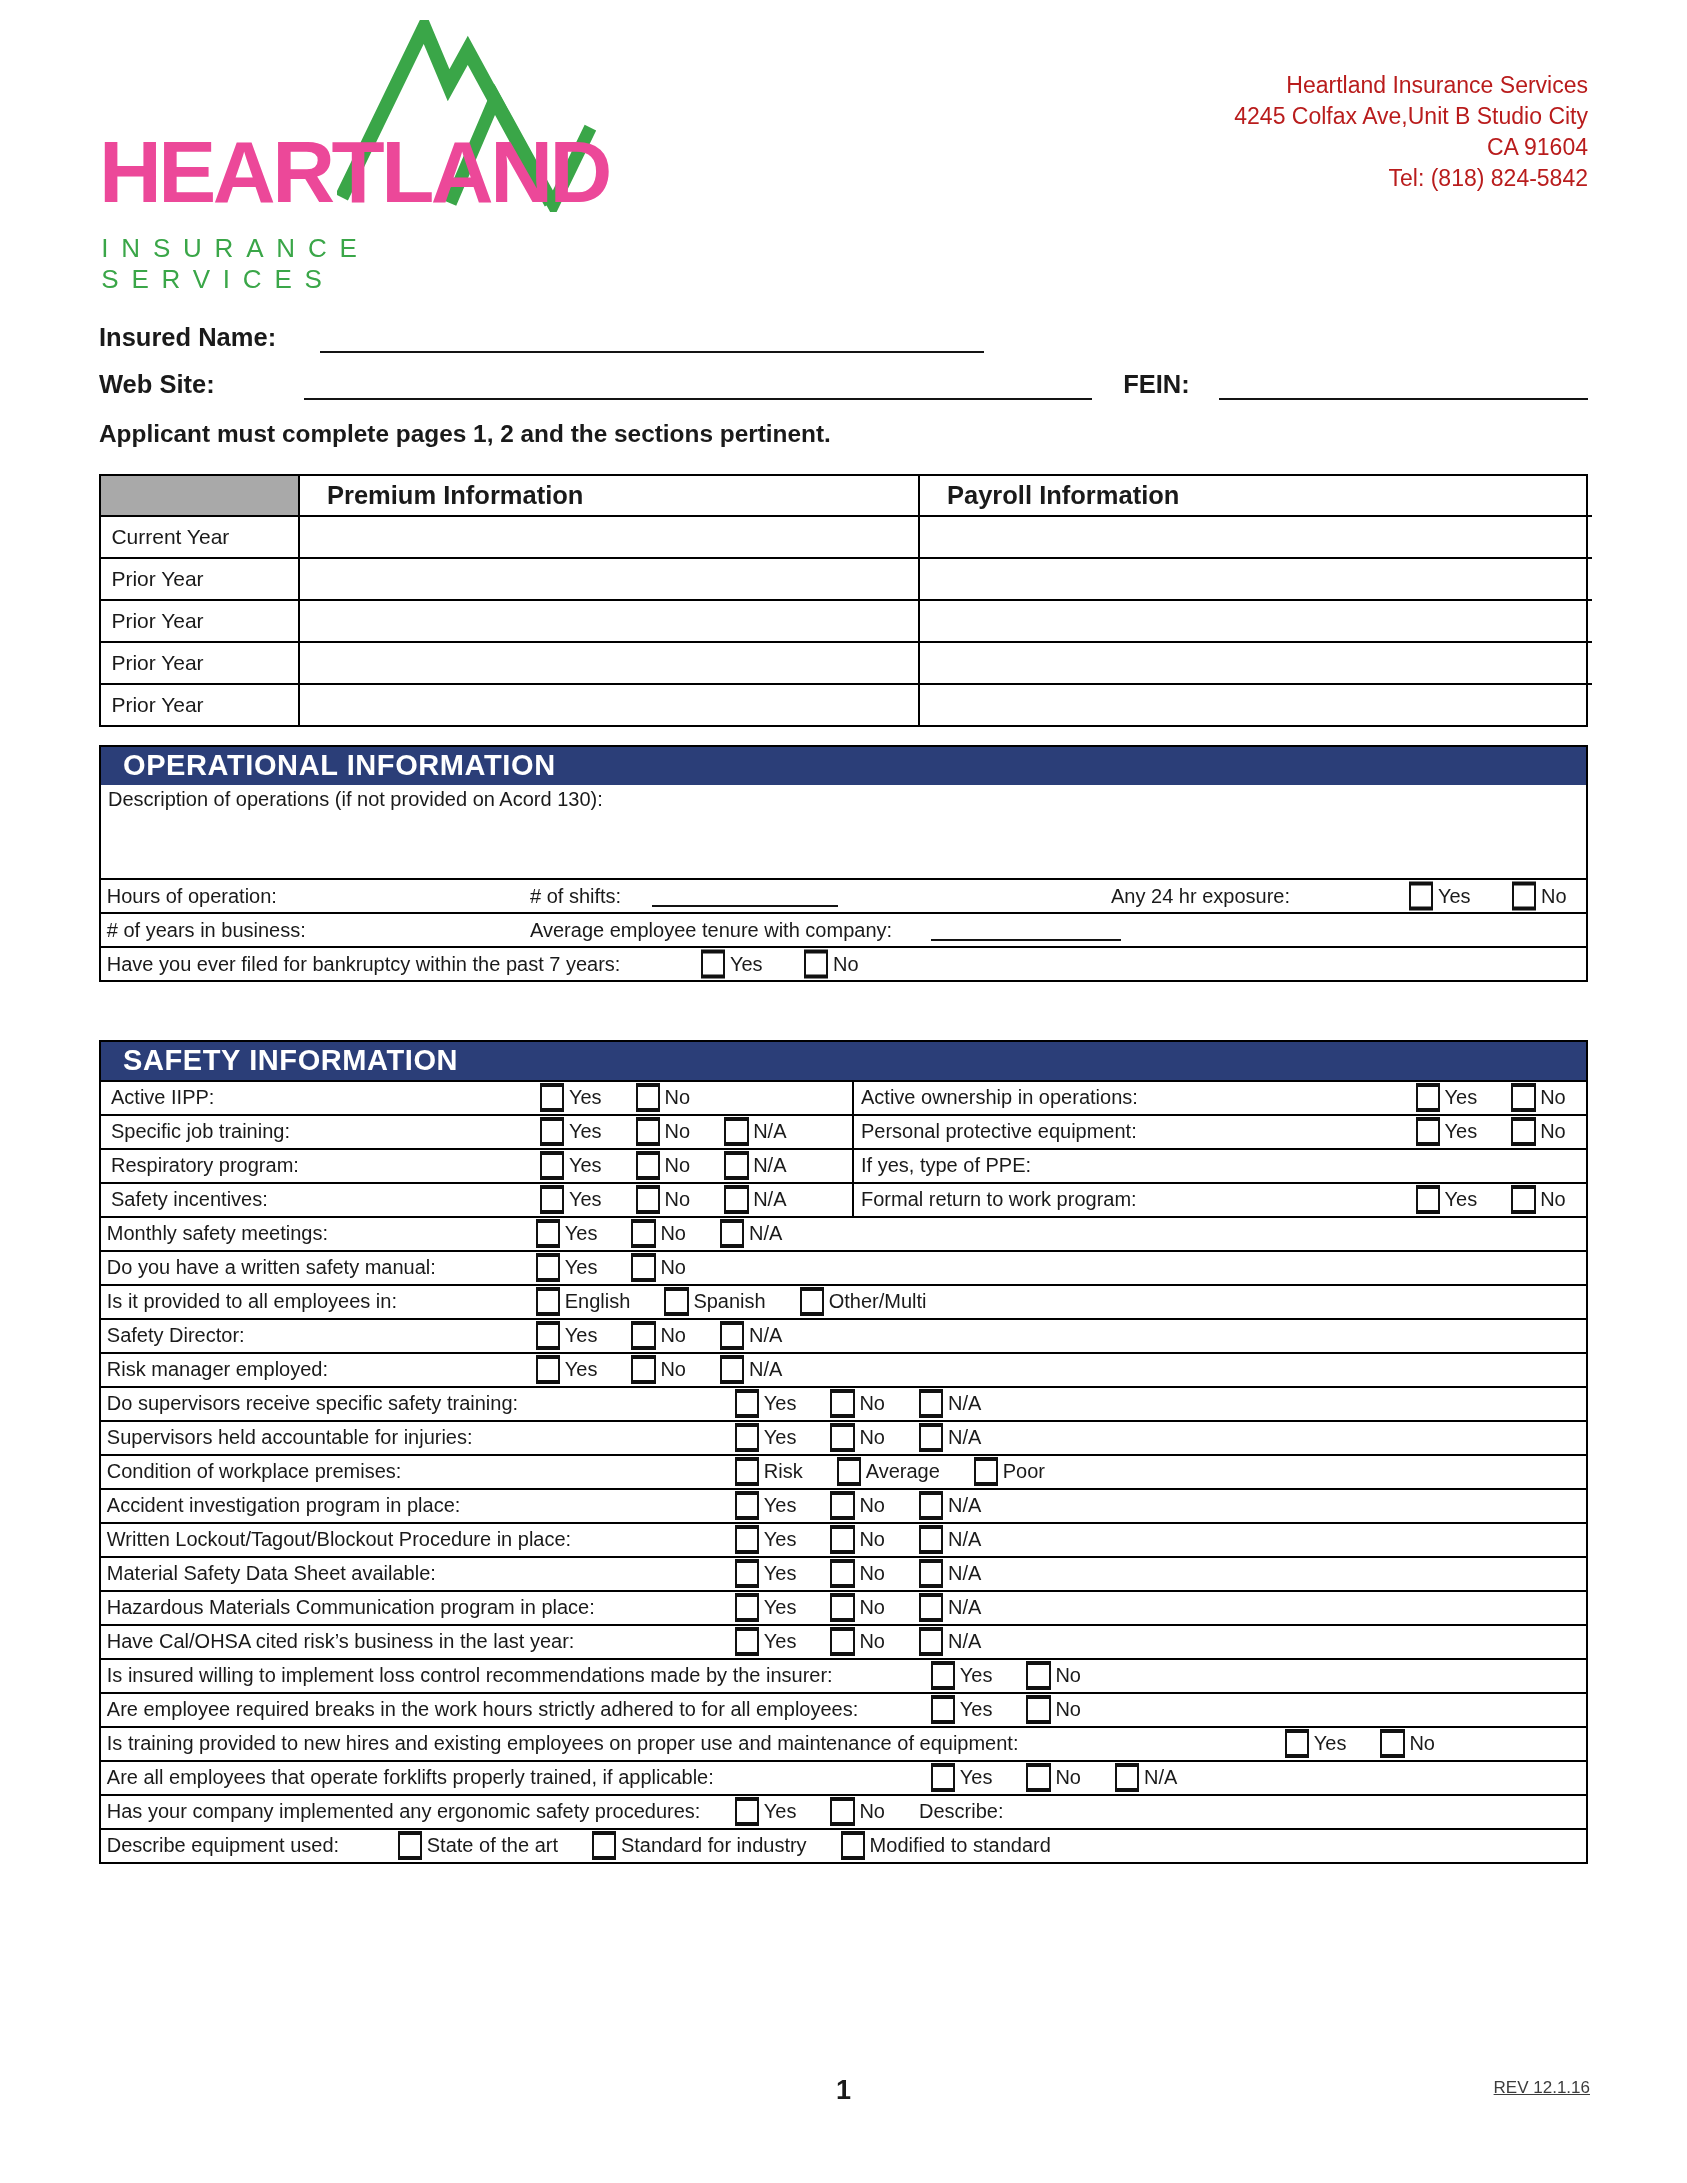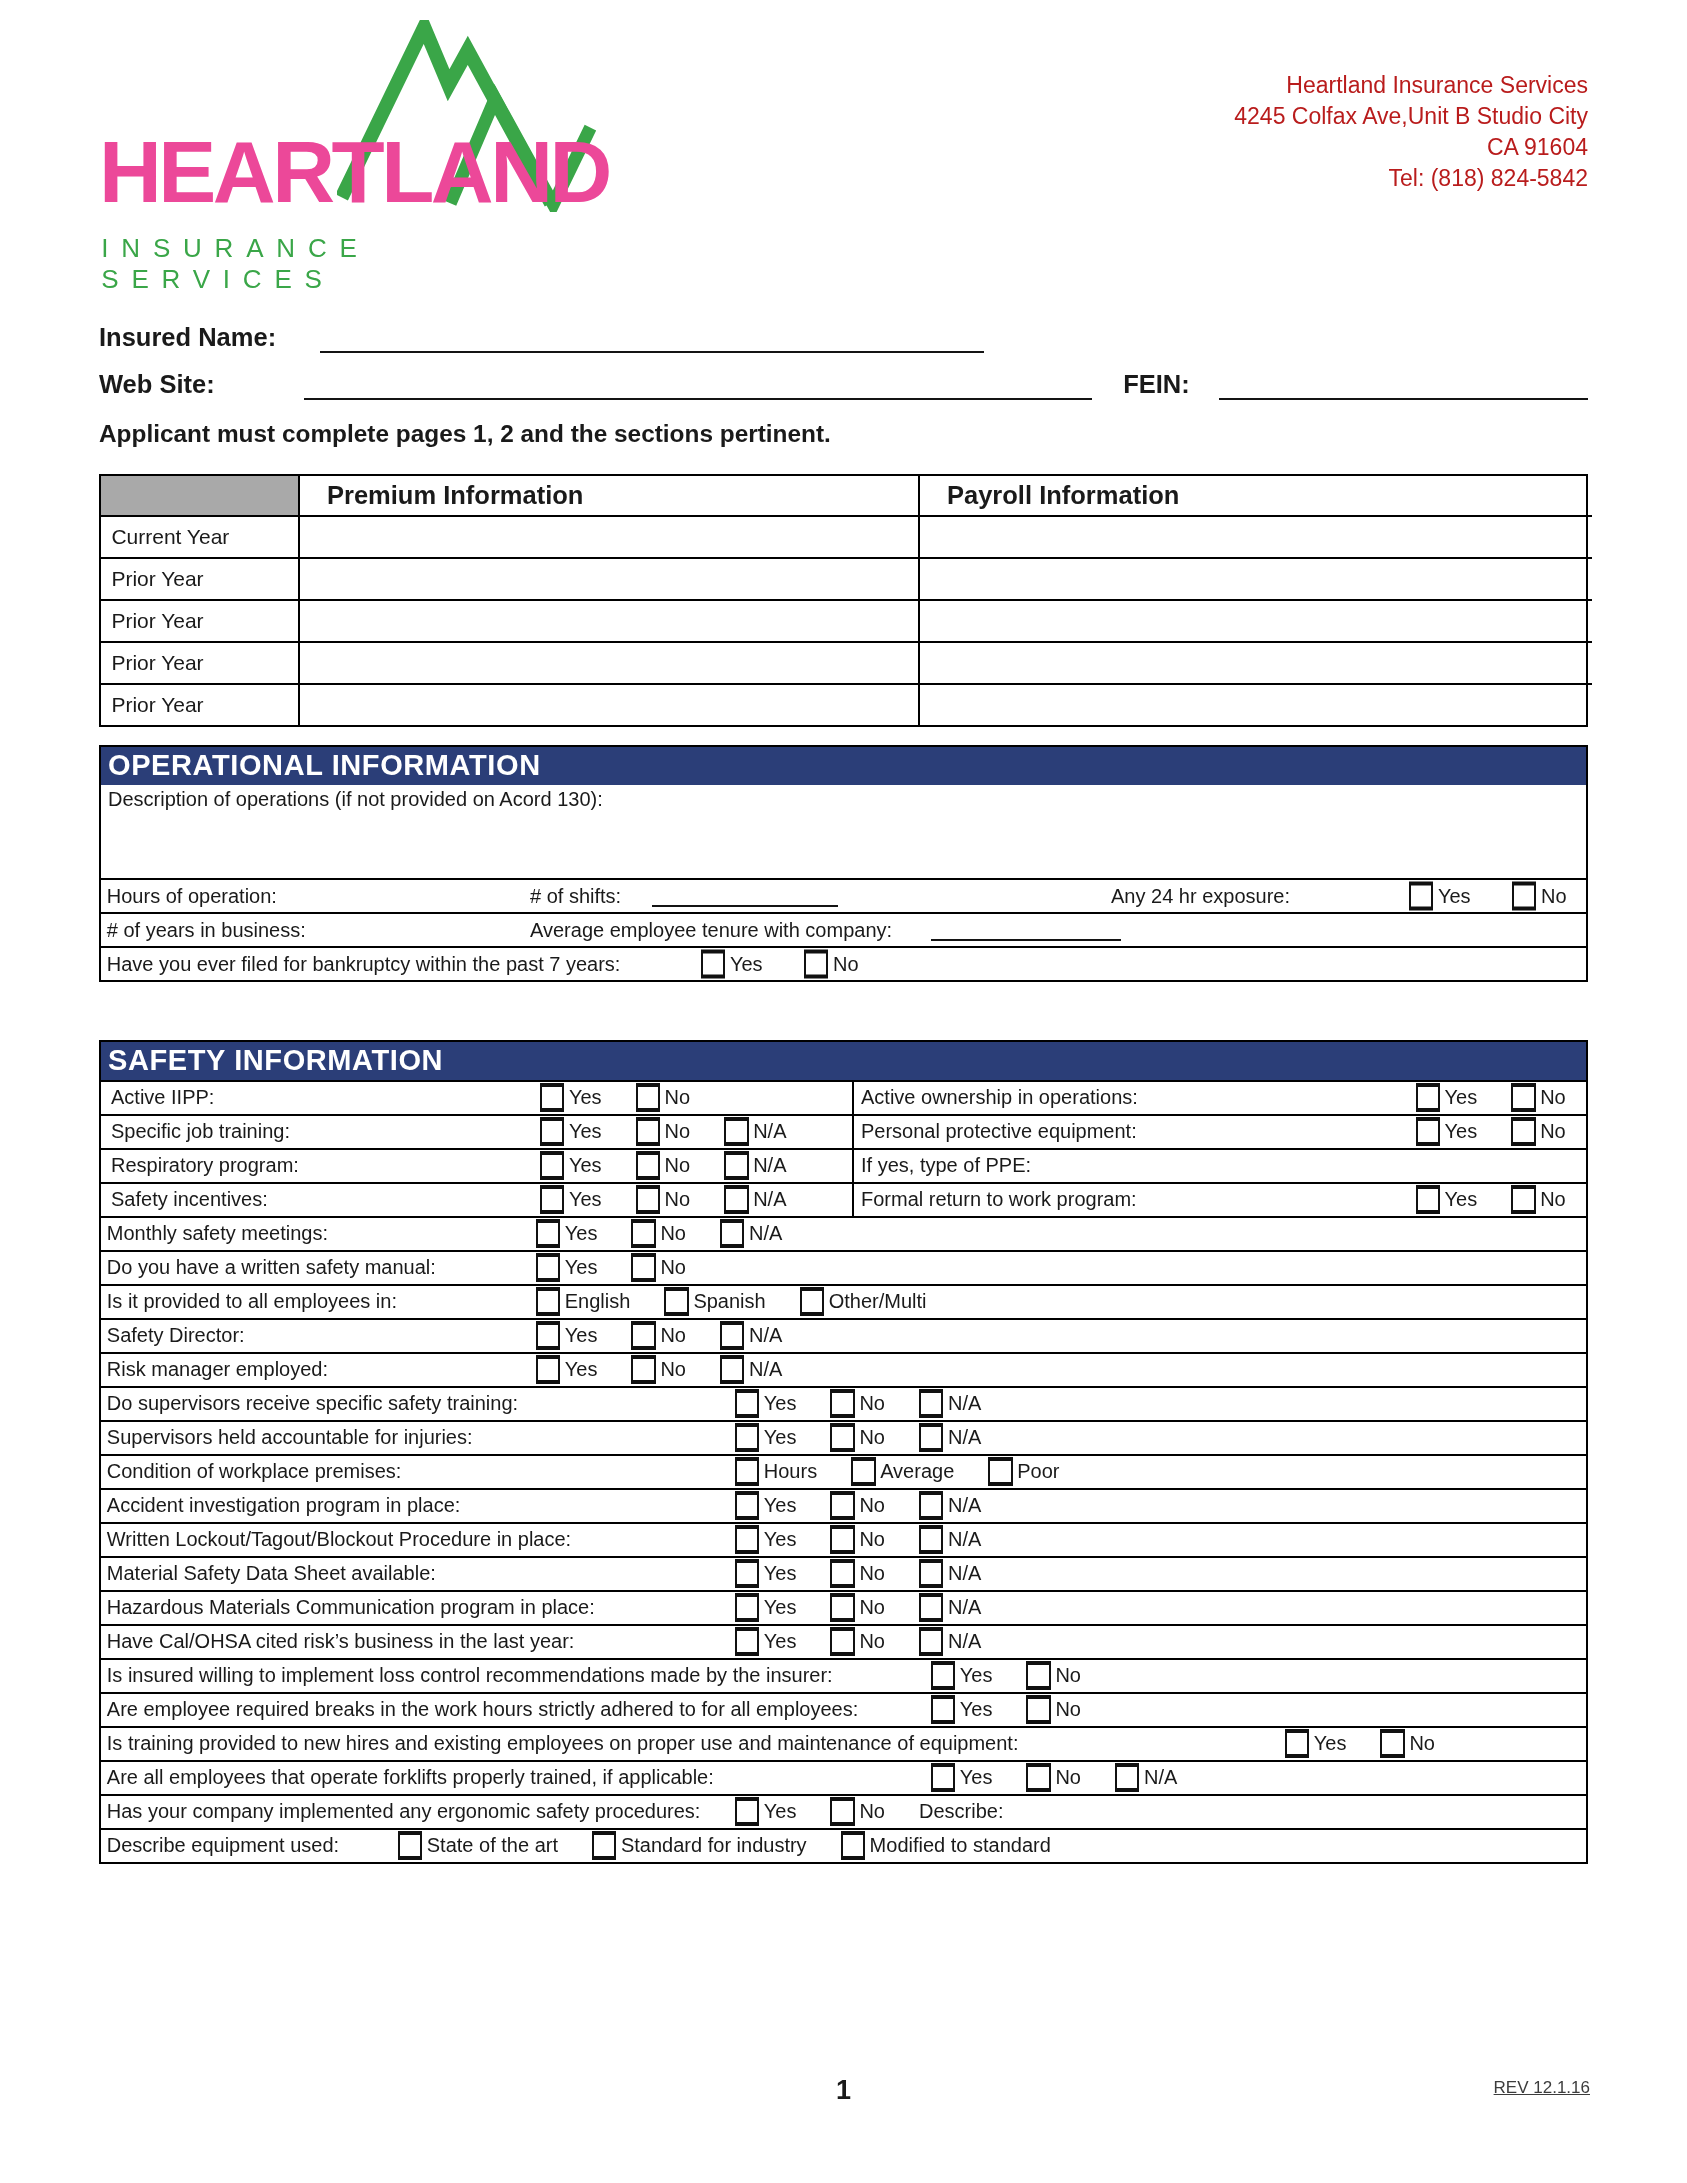--- a/index.html
+++ b/index.html
@@ -38,21 +38,21 @@
   .ptable .cell.c0 { border-left:none; padding-left:10.4px; }
   .ptable .cell.hrow { border-top:none; height:39px; }
   .ptable .cell.drow { height:42px; }
   .ptable .cell.head { font-weight:bold; font-size:25.5px; padding-left:27px; }
   .ptable .cell.grayc { background:#a9a9a9; }
   
   .sect { margin:0 99px; border:2.3px solid #000; }
   .sect-op { margin-top:17.4px; }
   .sect-safety { margin-top:58px; }
   .sect-h { background:#2b3e78; color:#fff; font-weight:bold; font-size:29px;
-            height:38px; line-height:37px; padding-left:7px; letter-spacing:0.6px; }
+            height:38px; line-height:37px; padding-left:22px; letter-spacing:0.6px; }
   .desc-row { height:93px; padding:3.5px 7px; font-size:20px; position:relative; }
   .desc-blank { position:absolute; left:0; top:29px; right:0; bottom:0; }
   .op-row { position:relative; height:34px; border-top:2.9px solid #000; font-size:20px; }
   .abs { position:absolute; top:50%; transform:translateY(-50%); white-space:nowrap; }
   .abs-b { position:absolute; bottom:4.6px; }
   
   .cb { width:24.4px; height:29px; flex:none; display:inline-block;
         border-style:solid; border-color:#111; border-width:4.6px 2.9px; background:#fff;
         margin-right:5.8px; }
   .opt { display:inline-flex; align-items:center; margin-right:34px; white-space:nowrap;
@@ -381,21 +381,21 @@
           </span>
           <span class="opt last">
             <span class="cb"></span>
             <span>N/A</span>
           </span>
         </div>
         <div class="srow">
           <span class="lbl w-b">Condition of workplace premises:</span>
           <span class="opt">
             <span class="cb"></span>
-            <span>Hours</span>
+            <span>Risk</span>
           </span>
           <span class="opt">
             <span class="cb"></span>
             <span>Average</span>
           </span>
           <span class="opt last">
             <span class="cb"></span>
             <span>Poor</span>
           </span>
         </div>

